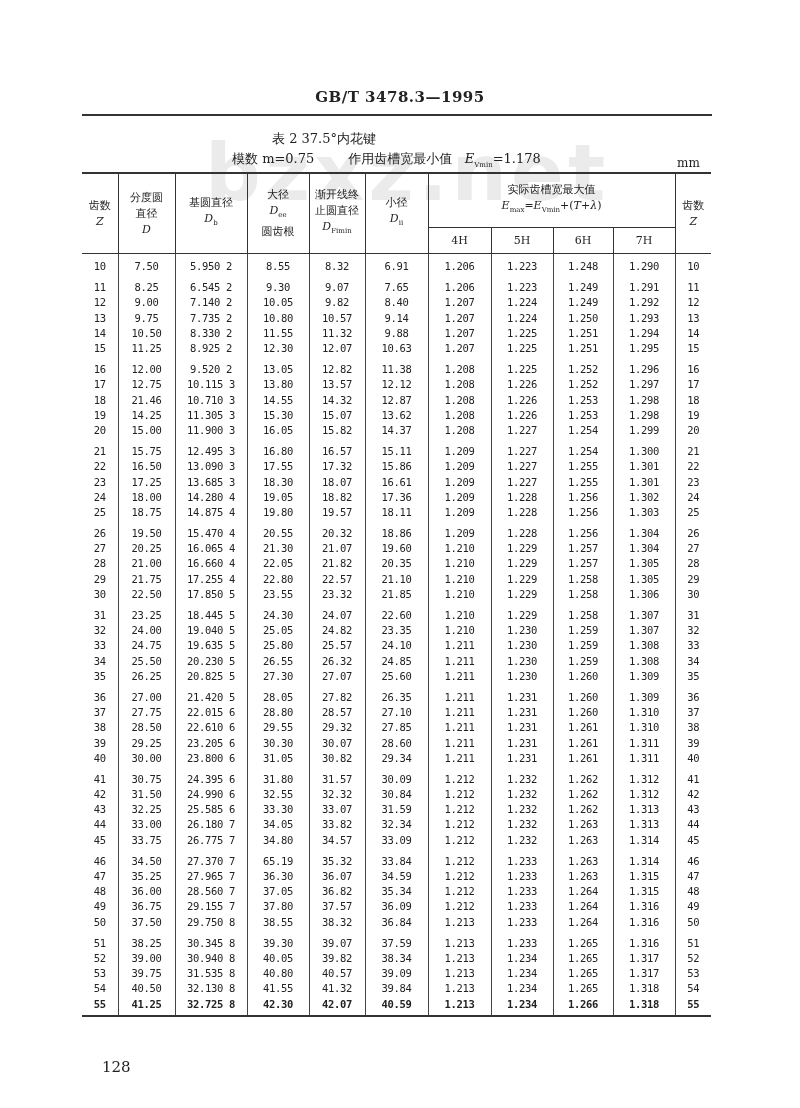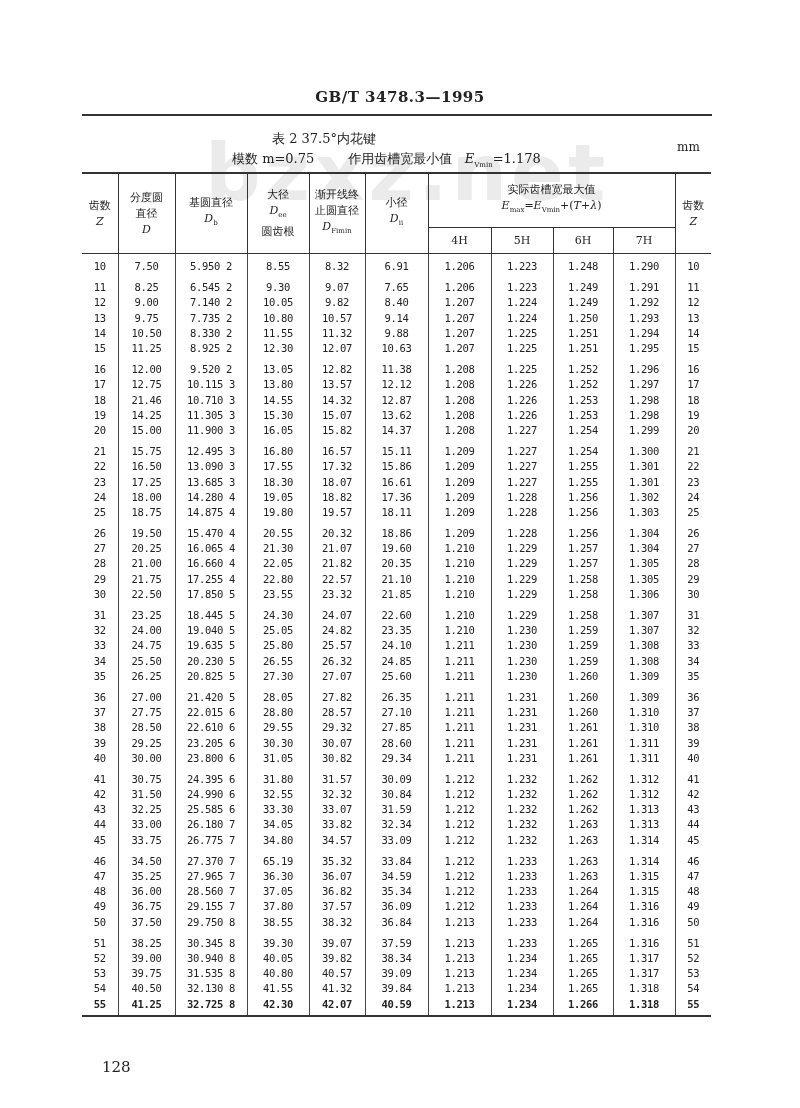--- a/index.html
+++ b/index.html
@@ -4,21 +4,21 @@
 <style>
   html, body { margin:0; padding:0; background:#fff; }
   body { width:800px; height:1108px; position:relative; overflow:hidden;
          font-family:"DejaVu Serif", "Liberation Serif", serif; color:#222; }
   .std-title { position:absolute; top:88px; left:0; width:800px; text-align:center;
                font-size:15px; font-weight:bold; letter-spacing:0.5px; }
   .rule { position:absolute; left:82px; width:630px; top:114px; height:2px; background:#333; }
   .tbl-title { position:absolute; top:130px; left:0; width:648px; text-align:center; font-size:13px; }
   .tbl-sub { position:absolute; top:150px; left:232px; font-size:13px; }
   .tbl-sub .gap { display:inline-block; width:34px; }
-  .unit { position:absolute; top:140px; left:677px; font-size:12px; }
+  .unit { position:absolute; top:156px; left:677px; font-size:12px; }
   .watermark { position:absolute; top:128px; left:205px; font-size:78px; font-weight:bold;
                font-family:"DejaVu Sans", sans-serif; color:rgba(0,0,0,0.08); letter-spacing:4px; }
   table.spline { position:absolute; top:172px; left:82px; width:629px; border-collapse:collapse;
                  font-size:11px; table-layout:fixed; }
   table.spline th, table.spline td { text-align:center; padding:0; }
   table.spline thead th { border:1px solid #333; border-top:2px solid #333; font-weight:normal;
                           font-size:11px; line-height:16px; }
   table.spline thead tr.sub th { border-top:1px solid #333; height:25px; }
   table.spline thead tr.top th { height:53px; }
   table.spline tbody td { border-left:1px solid #444; border-right:1px solid #444; height:15.2px;

